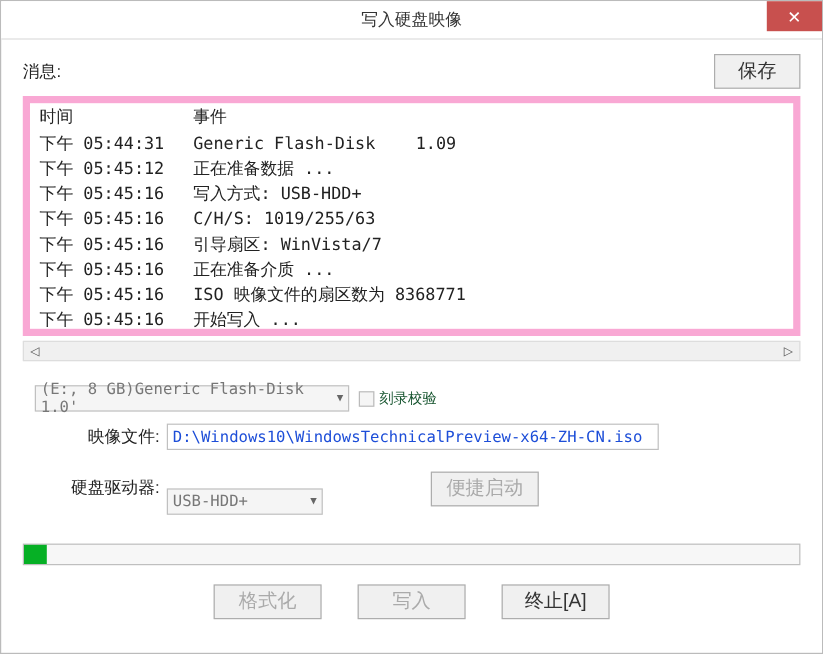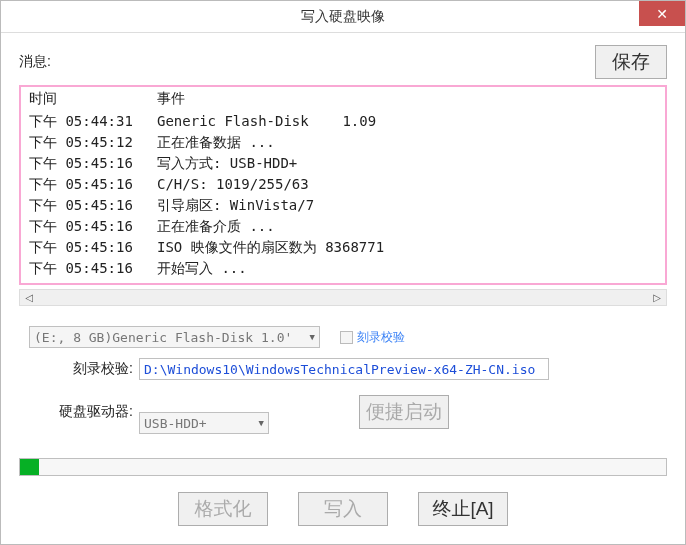--- a/index.html
+++ b/index.html
@@ -61,33 +61,33 @@
 }
 .label-msg {
   font-size: 14px;
   color: #222;
   flex: 1;
 }
 .btn {
   border: 1px solid #adadad;
   background: #f0f0f0;
   padding: 3px 0;
-  font-size: 19px;
+  font-size: 16px;
   text-align: center;
   cursor: pointer;
   color: #333;
 }
 .btn.disabled {
   color: #aaa;
   background: #f0f0f0;
   cursor: default;
 }
 .save-btn { width: 72px; }
 .log-box {
-  border: 2px solid #f9a8d4;
+  border: 6px solid #f9a8d4;
   height: 200px;
   background: #fff;
   overflow: hidden;
   position: relative;
 }
 .log-header {
   display: flex;
   padding: 3px 8px;
   font-size: 14px;
   font-family: "SimSun", monospace;
@@ -149,28 +149,28 @@
   display: flex;
   align-items: center;
   height: 22px;
 }
 .combo.readonly { background: #f5f5f5; color: #777; }
 .combo .caret {
   margin-left: auto;
   font-size: 9px;
   color: #666;
 }
-.combo-disk { width: 291px; text-align: center; }
+.combo-disk { width: 262px; }
 .textfield-image { width: 410px; color:#1d4ed8; }
 .combo-mode { width: 130px; margin-top: 22px; }
 .checkbox-wrap {
   display: flex;
   align-items: center;
-  margin-left: 20px;
-  color: #3b82f6;
+  margin-left: 8px;
+  color: #14532d;
 }
 .checkbox-wrap .box {
   width: 13px; height: 13px;
   border: 1px solid #bbb;
   background: #f5f5f5;
   margin-right: 4px;
 }
 .boot-btn {
   width: 90px;
   margin-left: 90px;
@@ -237,21 +237,21 @@
           <span>(E:, 8 GB)Generic Flash-Disk    1.0'</span>
           <span class="caret">▼</span>
         </div>
         <label class="checkbox-wrap">
           <span class="box"></span>
           <span>刻录校验</span>
         </label>
       </div>
 
       <div class="form-row">
-        <span class="form-label">刻录校验:</span>
+        <span class="form-label">映像文件:</span>
         <div class="textfield textfield-image">
           <span>D:\Windows10\WindowsTechnicalPreview-x64-ZH-CN.iso</span>
         </div>
       </div>
 
       <div class="form-row">
         <span class="form-label">硬盘驱动器:</span>
         <div class="combo combo-mode readonly">
           <span>USB-HDD+</span>
           <span class="caret">▼</span>

